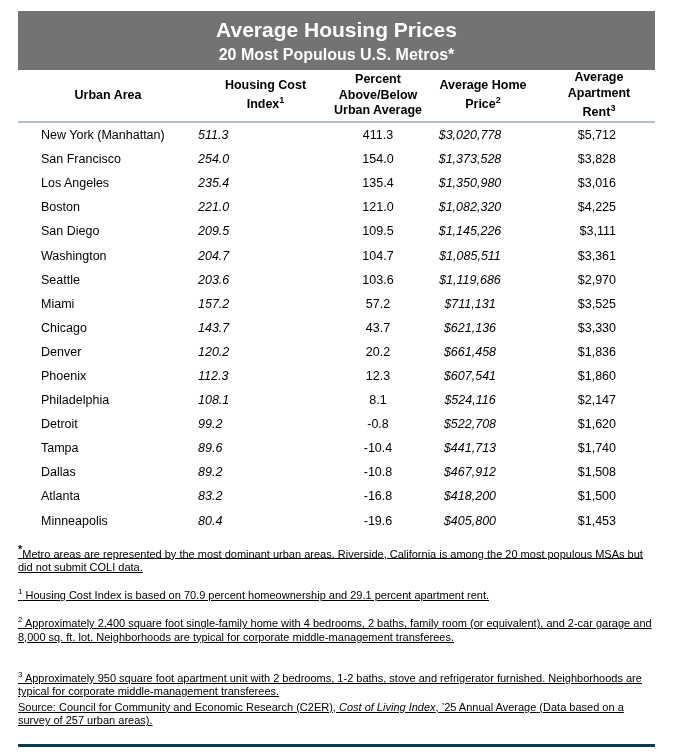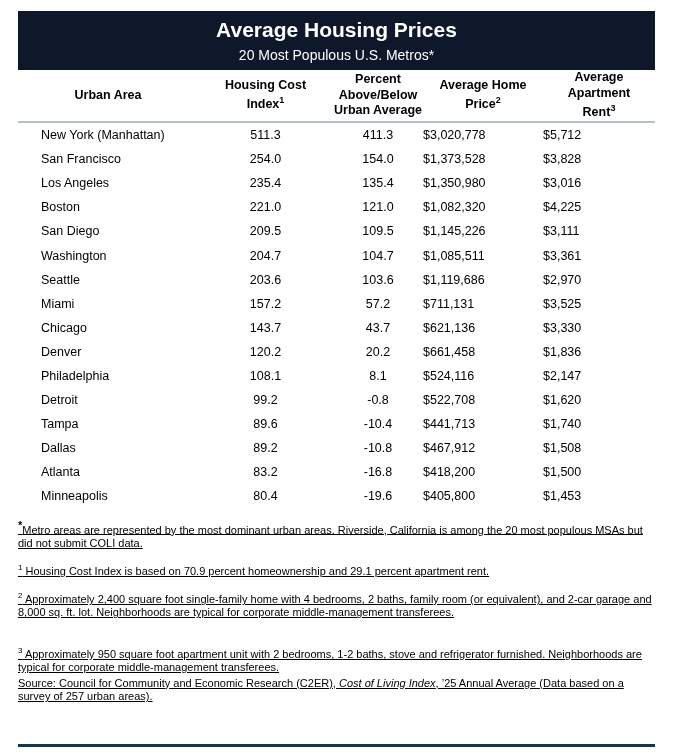--- a/index.html
+++ b/index.html
@@ -8,34 +8,34 @@
     width: 673px;
     height: 754px;
     background: #ffffff;
     font-family: "Liberation Sans", sans-serif;
     color: #000000;
     overflow: hidden;
   }
   .title-band {
     margin: 11px 18px 0 18px;
     height: 59px;
-    background: #0f172a;
+    background: #737373;
     color: #ffffff;
     text-align: center;
     box-sizing: border-box;
     padding-top: 6px;
   }
   .title-band .title {
     font-size: 21px;
     font-weight: bold;
     line-height: 26px;
   }
   .title-band .subtitle {
-    font-size: 14px;
-    font-weight: normal;
+    font-size: 16px;
+    font-weight: bold;
     line-height: 24px;
   }
   .thead {
     margin: 0 18px;
     height: 51px;
     display: flex;
     align-items: center;
     border-bottom: 2px solid #b3c1c9;
     box-sizing: content-box;
   }
@@ -57,24 +57,24 @@
     box-sizing: border-box;
     white-space: nowrap;
   }
   
   .c0 { width: 180px; }
   .c1 { width: 135px; }
   .c2 { width: 90px; }
   .c3 { width: 120px; }
   .c4 { width: 112px; }
   .td.c0 { text-align: left; padding-left: 23px; }
-  .td.c1 { text-align: center; }
+  .td.c1 { text-align: left; font-style: italic; }
   .td.c2 { text-align: center; }
-  .td.c3 { text-align: left; padding-right: 26px; }
-  .td.c4 { text-align: left; padding-right: 39px; }
+  .td.c3 { text-align: center; padding-right: 26px; font-style: italic; }
+  .td.c4 { text-align: right; padding-right: 39px; }
   .notes {
     margin: 10px 18px 0 18px;
     font-size: 11px;
     line-height: 13.5px;
     color: #000000;
   }
   .note { margin-bottom: 11px; text-decoration: underline; }
   .note.gap-small { margin-bottom: 24px; }
   .note.gap-tiny { margin-bottom: 2px; }
   .note sup { font-size: 8px; }
@@ -189,20 +189,27 @@
         <div class="td c4">$3,330</div>
       </div>
       <div class="tr">
         <div class="td c0">Denver</div>
         <div class="td c1">120.2</div>
         <div class="td c2">20.2</div>
         <div class="td c3">$661,458</div>
         <div class="td c4">$1,836</div>
       </div>
       <div class="tr">
+        <div class="td c0">Phoenix</div>
+        <div class="td c1">112.3</div>
+        <div class="td c2">12.3</div>
+        <div class="td c3">$607,541</div>
+        <div class="td c4">$1,860</div>
+      </div>
+      <div class="tr">
         <div class="td c0">Philadelphia</div>
         <div class="td c1">108.1</div>
         <div class="td c2">8.1</div>
         <div class="td c3">$524,116</div>
         <div class="td c4">$2,147</div>
       </div>
       <div class="tr">
         <div class="td c0">Detroit</div>
         <div class="td c1">99.2</div>
         <div class="td c2">-0.8</div>

